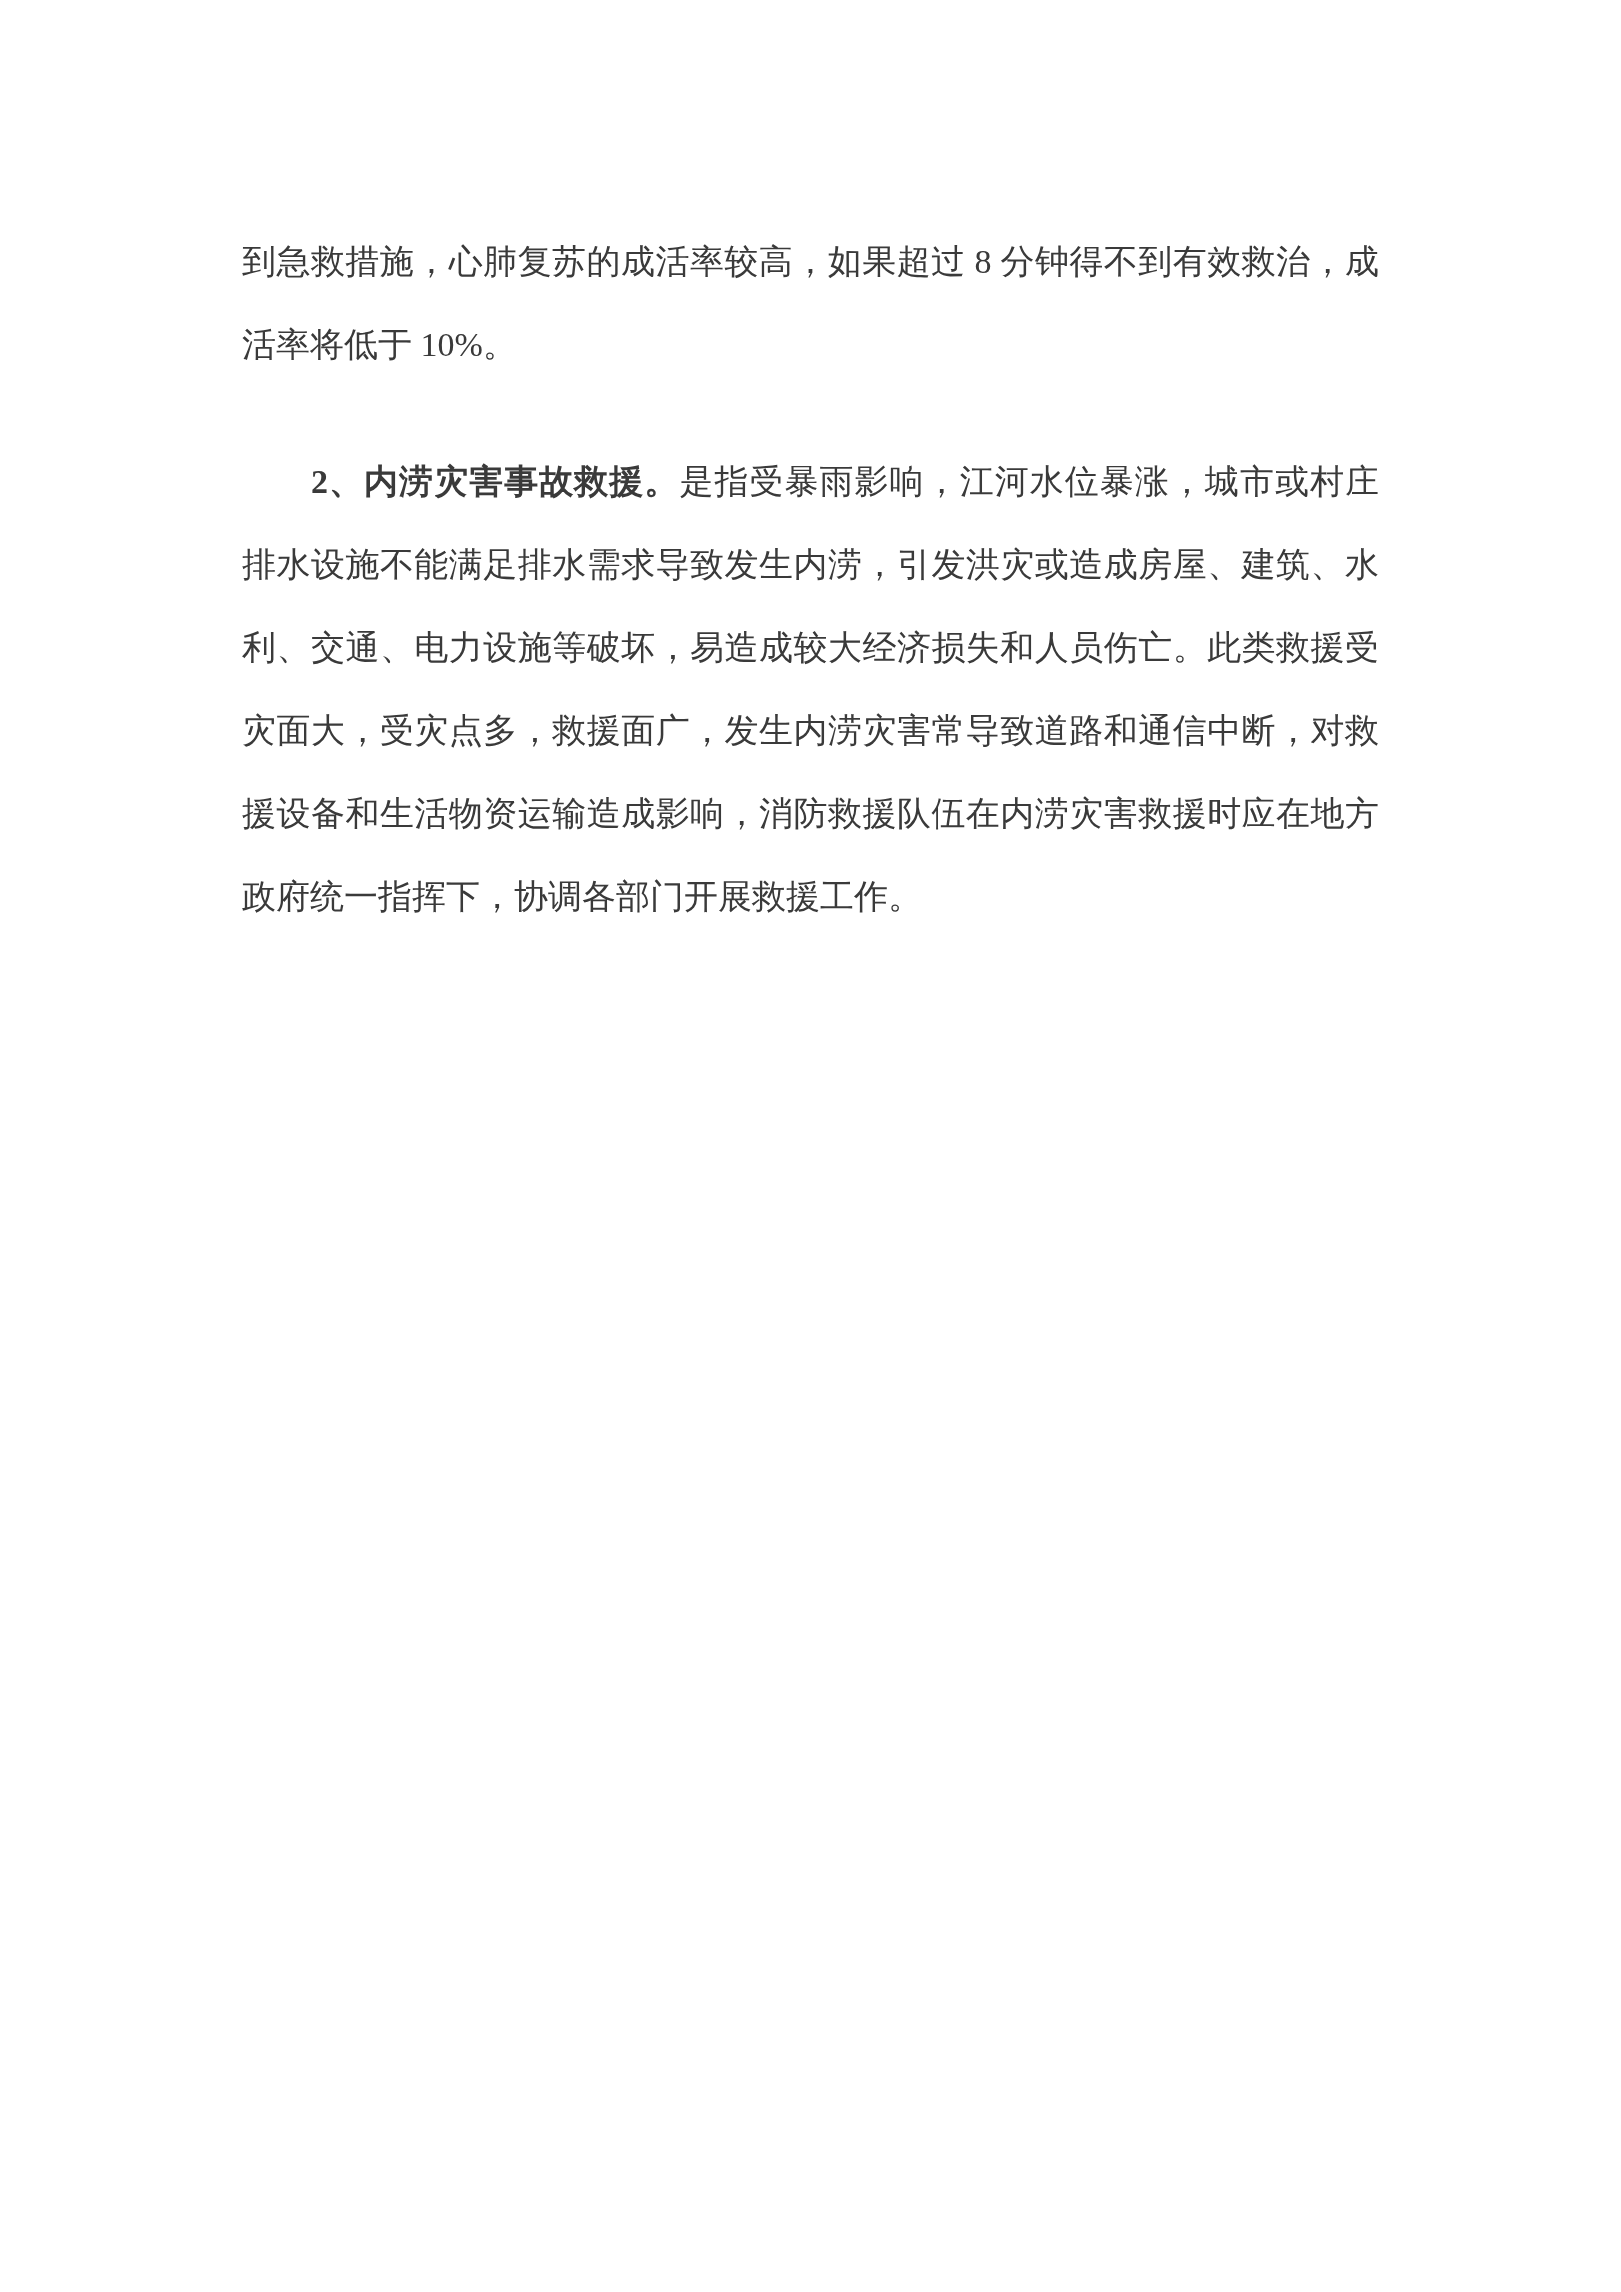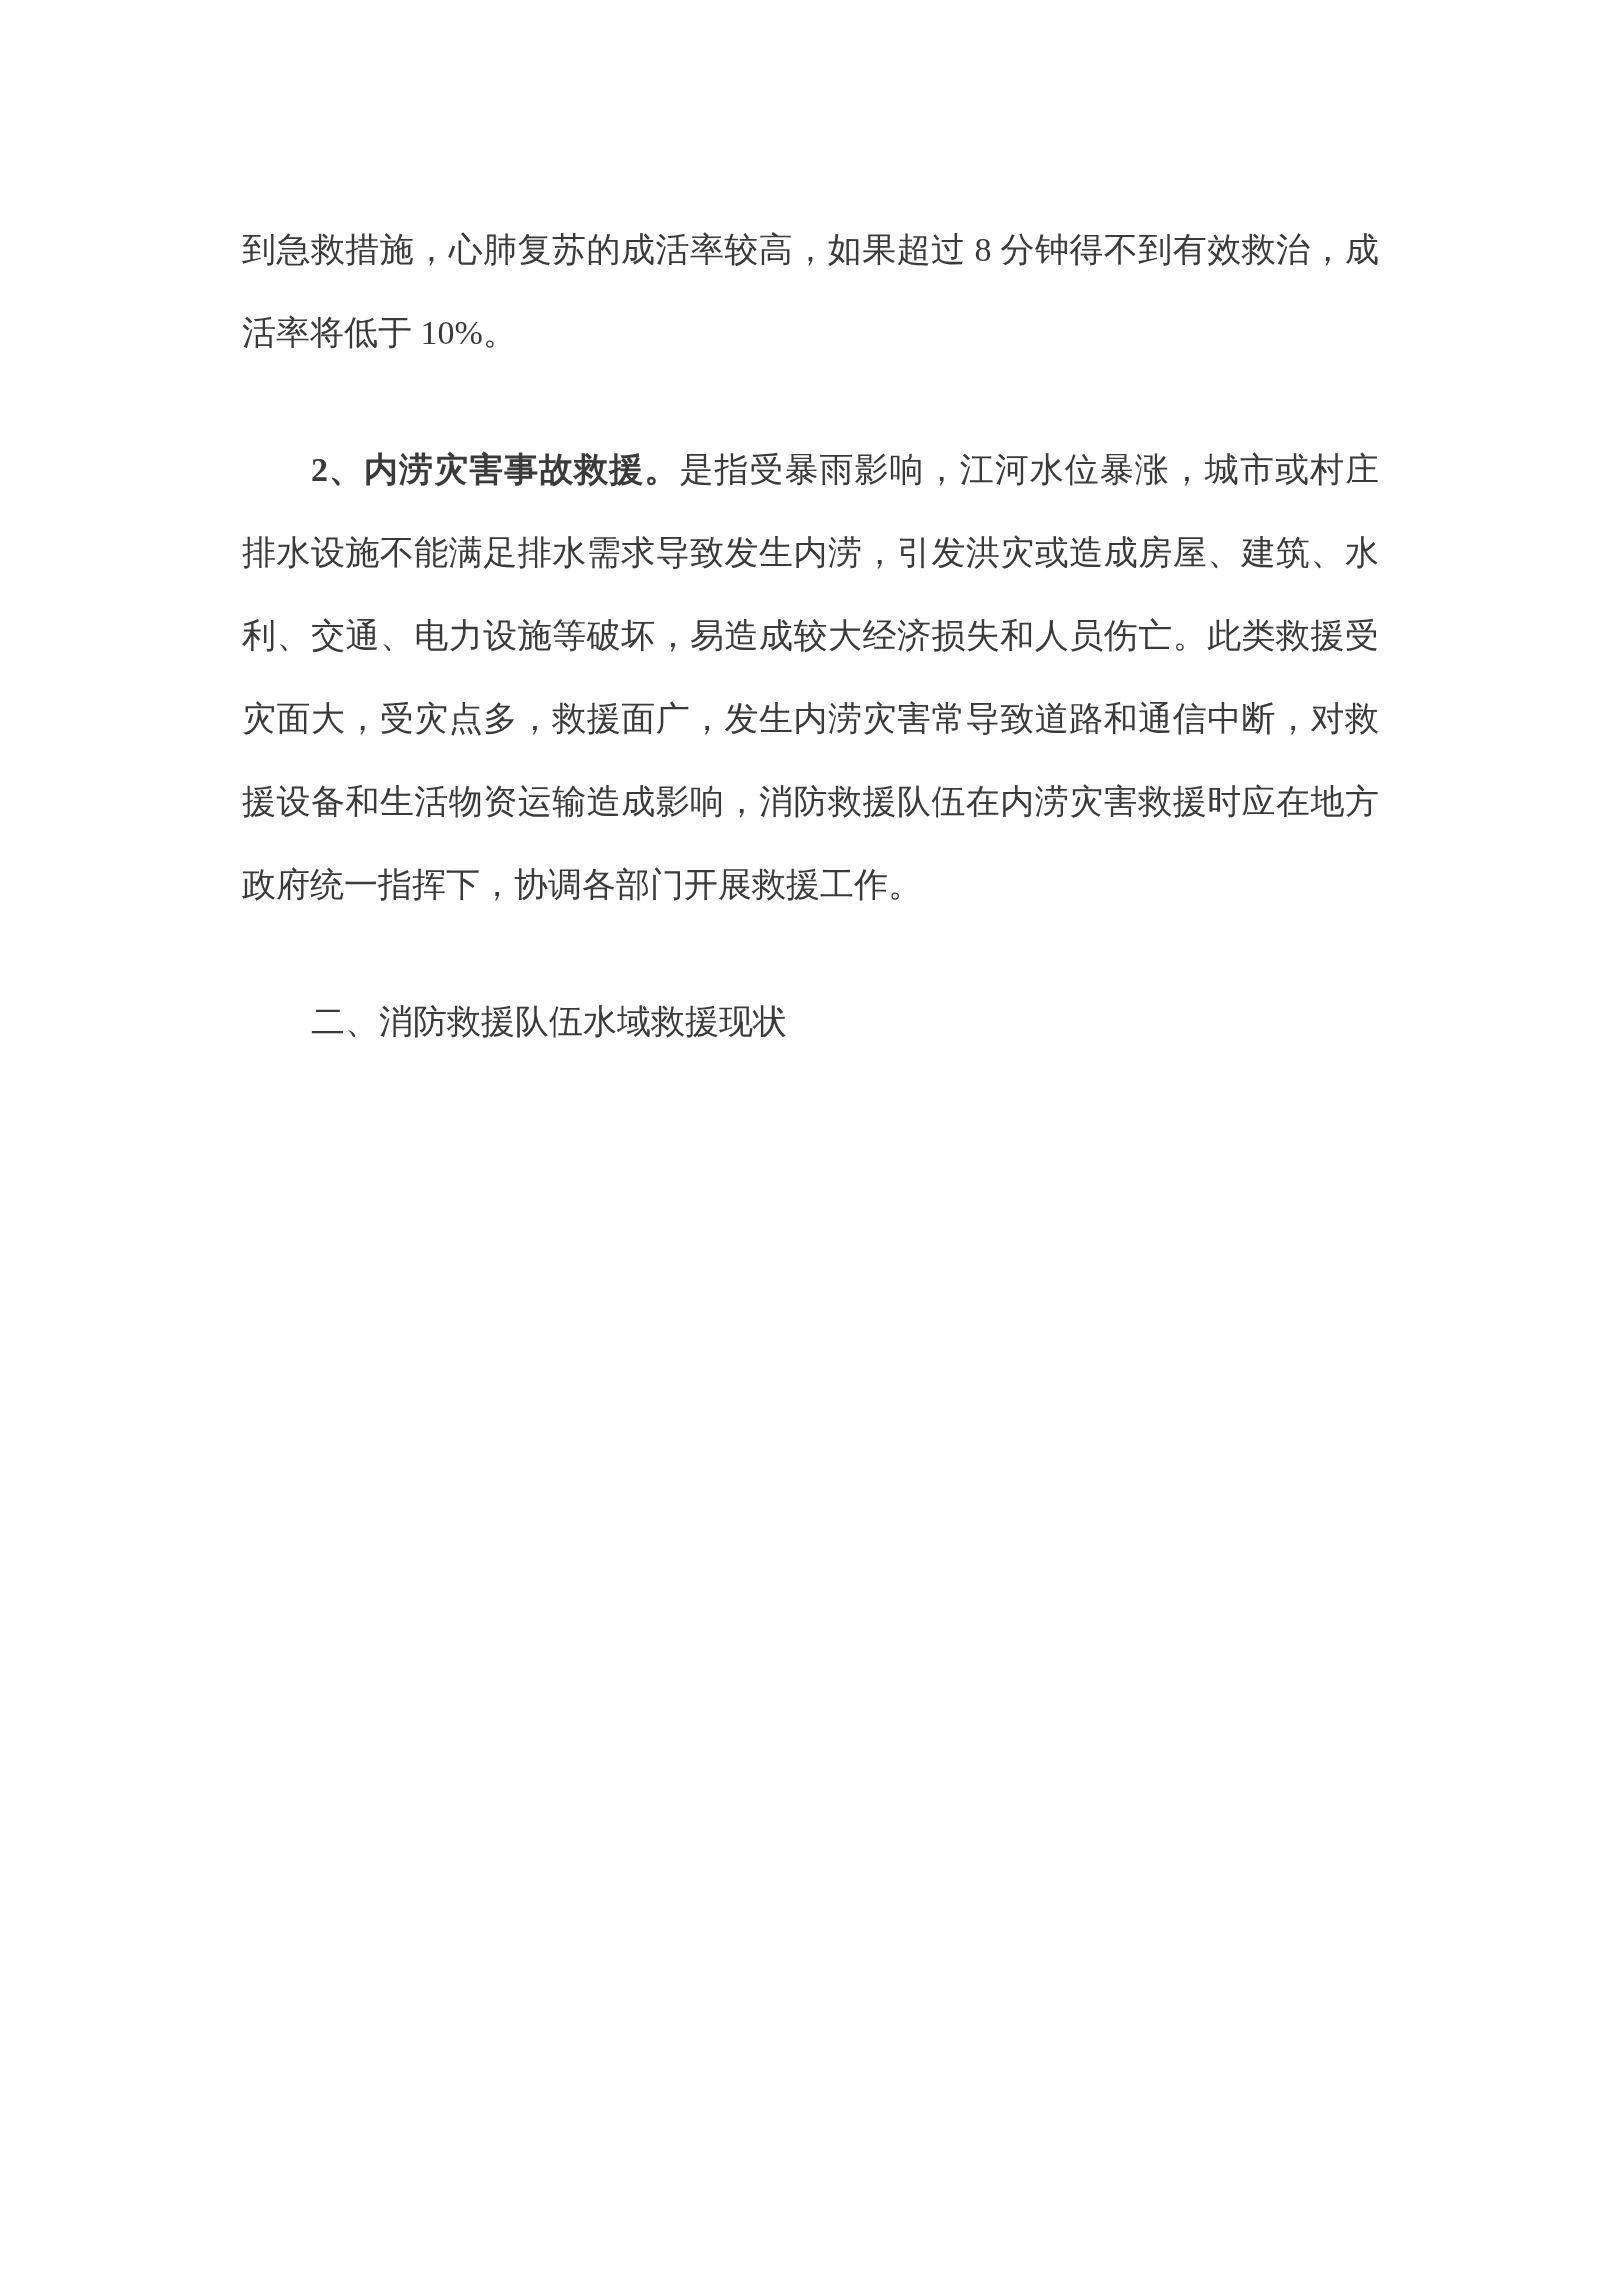--- a/index.html
+++ b/index.html
@@ -10,21 +10,21 @@
   .page {
     position: relative;
     width: 1621px;
     height: 2293px;
     background: #ffffff;
     overflow: hidden;
   }
   .text-block {
     position: absolute;
     left: 242px;
-    top: 208px;
+    top: 220px;
     width: 1137px;
   }
   .para {
     margin: 0 0 54px 0;
     font-family: "Liberation Serif", "DejaVu Serif", serif;
     font-size: 34px;
     line-height: 83px;
     color: #3a3a3a;
     text-align: justify;
     letter-spacing: 0;
@@ -40,18 +40,17 @@
 <body>
 
 <div class="page">
   <div class="text-block">
 
     <p class="para"><span class="lead"></span><span>到急救措施，心肺复苏的成活率较高，如果超过 8 分钟得不到有效救治，成活率将低于 10%。</span></p>
 
     <p class="para indent"><span class="lead">2、内涝灾害事故救援。</span><span>是指受暴雨影响，江河水位暴涨，城市或村庄排水设施不能满足排水需求导致发生内涝，引发洪灾或造成房屋、建筑、水利、交通、电力设施等破坏，易造成较大经济损失和人员伤亡。此类救援受灾面大，受灾点多，救援面广，发生内涝灾害常导致道路和通信中断，对救援设备和生活物资运输造成影响，消防救援队伍在内涝灾害救援时应在地方政府统一指挥下，协调各部门开展救援工作。</span></p>
 
 
-    <p class="para indent"><span class="lead"></span><span>二、消防救援队伍水域救援现状</span></p>
 
 
   </div>
 </div>
 
 
 </body></html>

